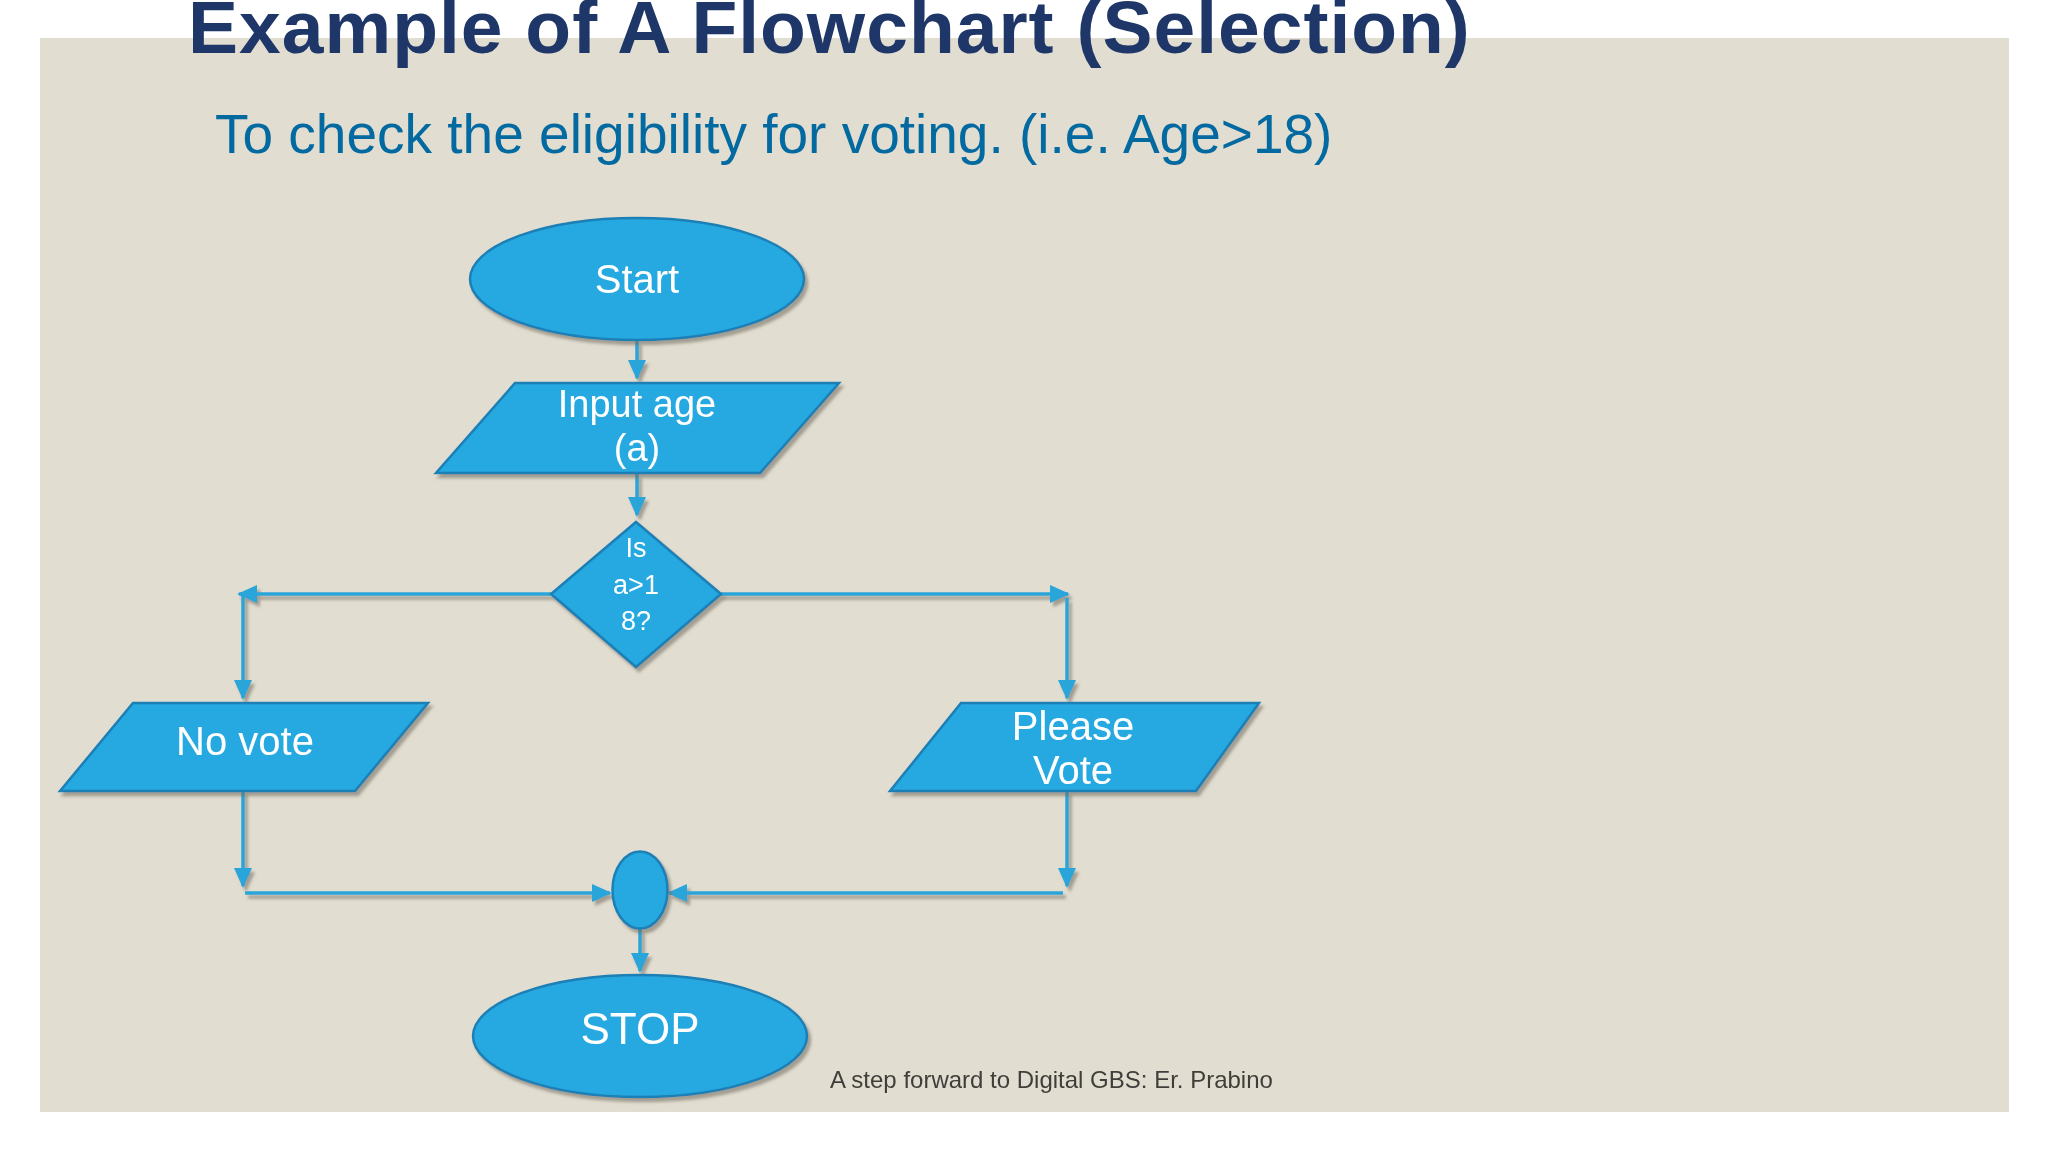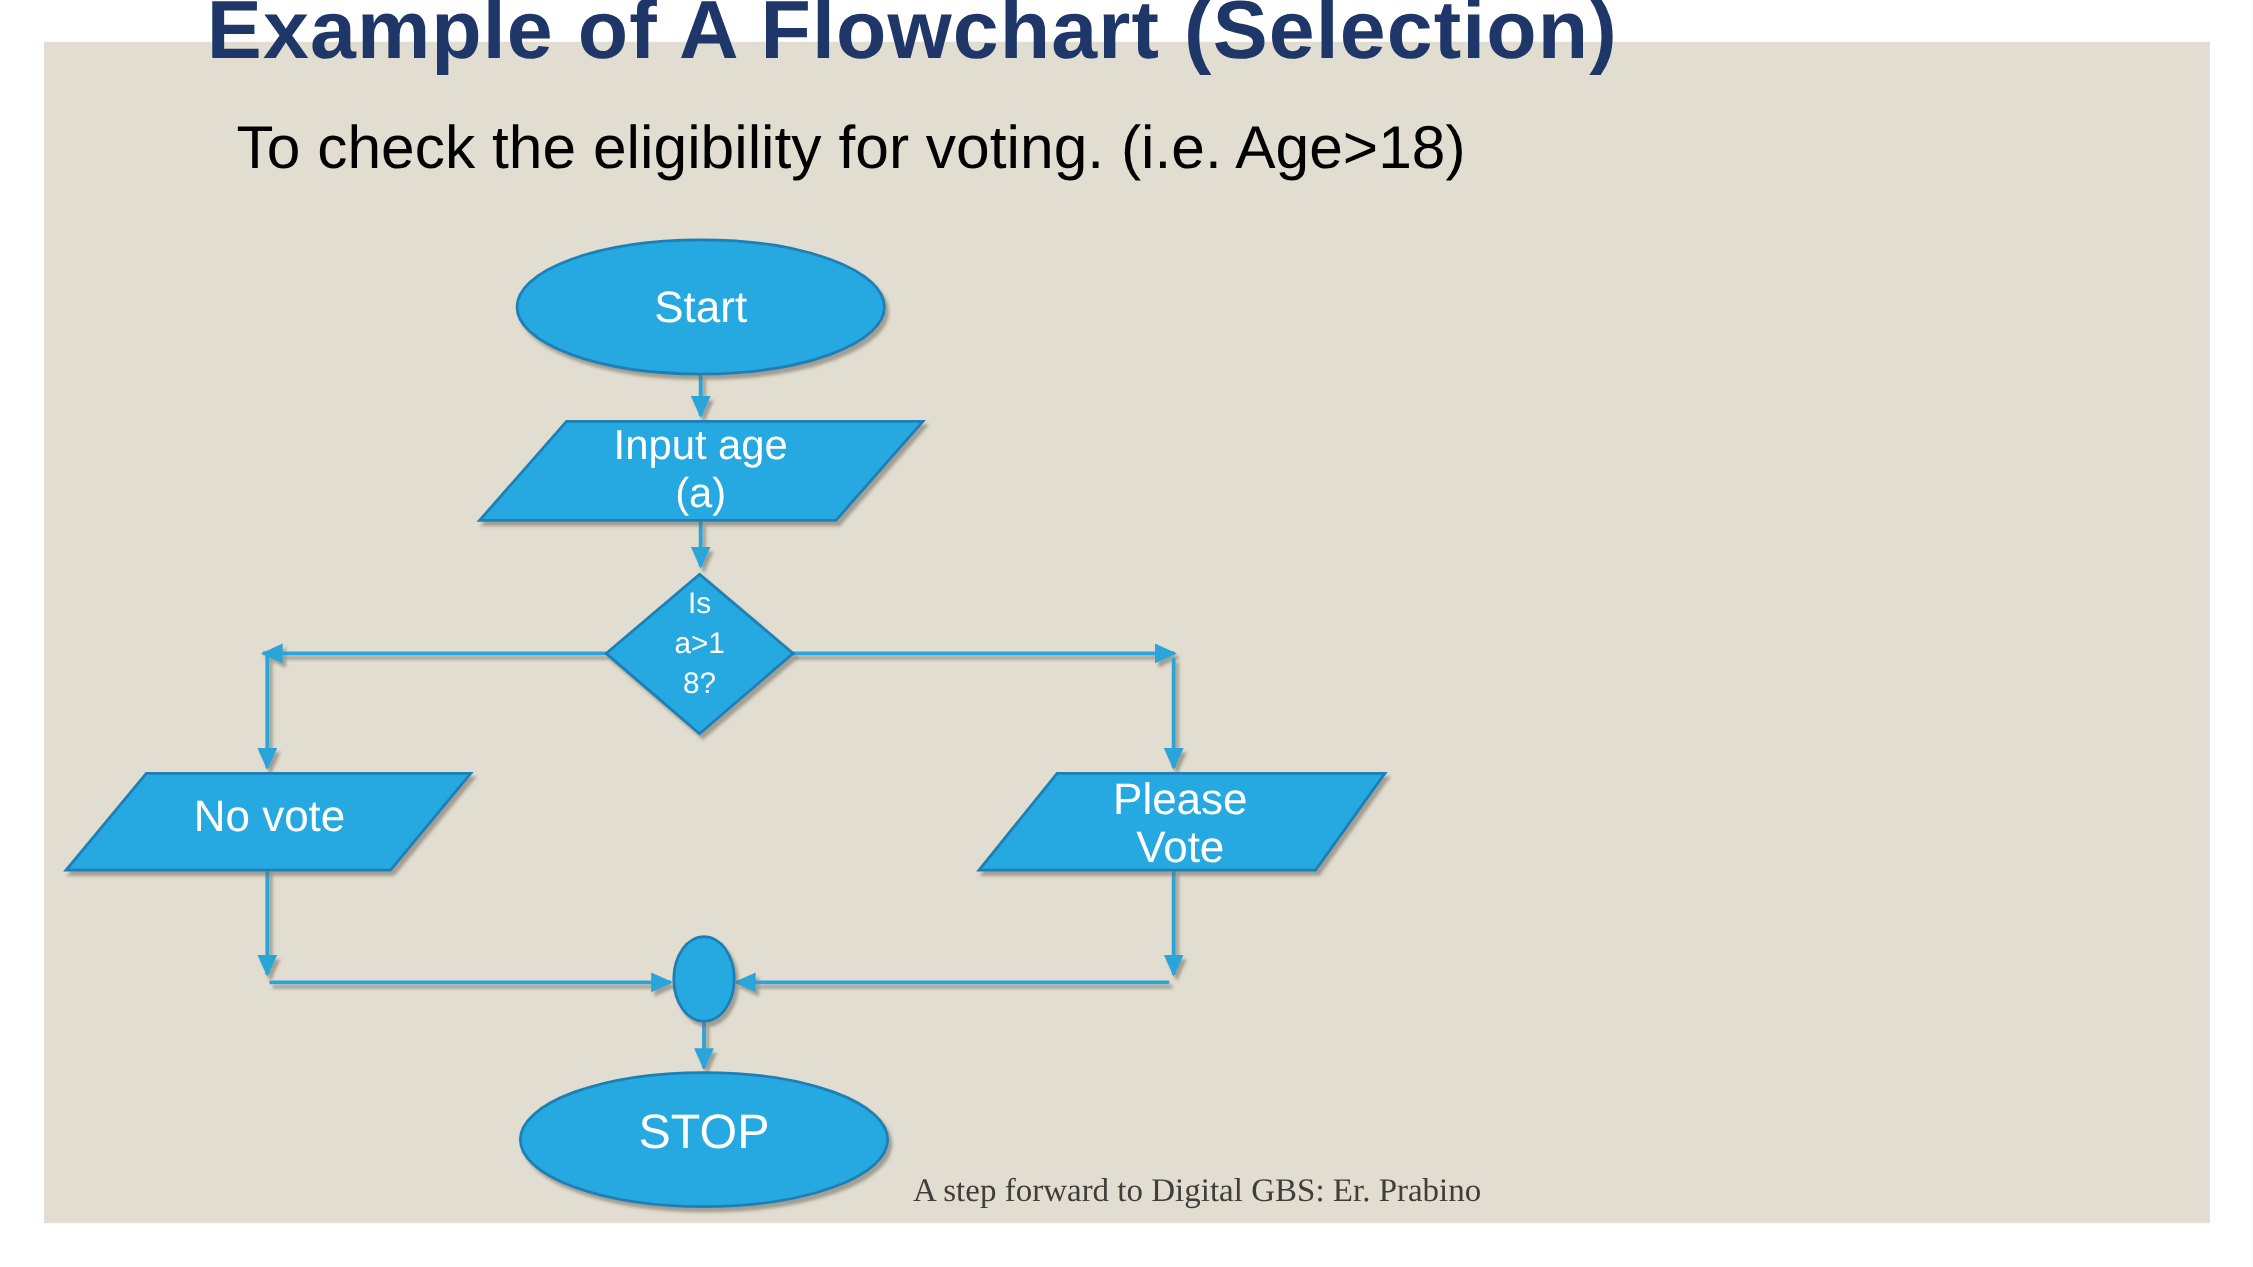--- a/index.html
+++ b/index.html
@@ -12,25 +12,25 @@
     position:absolute;left:40px;top:38px;width:1969px;height:1074px;
     background:#e1ddd0;
   }
   .title{
     position:absolute;left:188px;top:-16px;
     font-size:75px;font-weight:bold;color:#1e3768;white-space:nowrap;
     letter-spacing:1px;
   }
   .subtitle{
     position:absolute;left:215px;top:102px;
-    font-size:55px;color:#000000;white-space:nowrap;
+    font-size:55px;color:#0369a1;white-space:nowrap;
   }
   .footer{
     position:absolute;left:830px;top:1066px;
-    font-size:30px;color:#3f3e3a;white-space:nowrap;font-family:Liberation Serif, serif;
+    font-size:24px;color:#3f3e3a;white-space:nowrap;
   }
   svg{position:absolute;left:0;top:0;}
   .shape{fill:#25a8e0;stroke:#1d7fb5;stroke-width:2.5;}
   .conn{stroke:#2ba5da;stroke-width:3.5;fill:none;}
   .nodetext{fill:#ffffff;text-anchor:middle;}
   .t40{font-size:40px;}
   .t38{font-size:38px;}
   .t44{font-size:44px;}
   .t27{font-size:27px;}
 </style>

